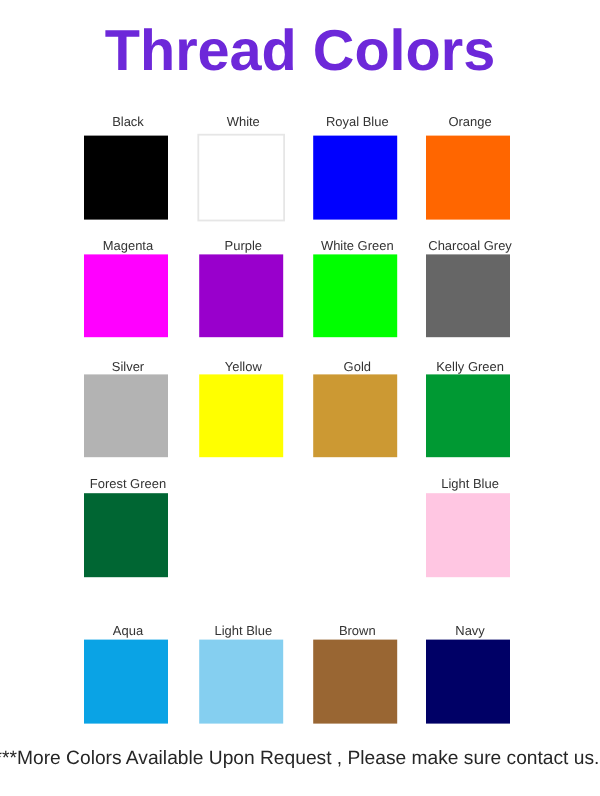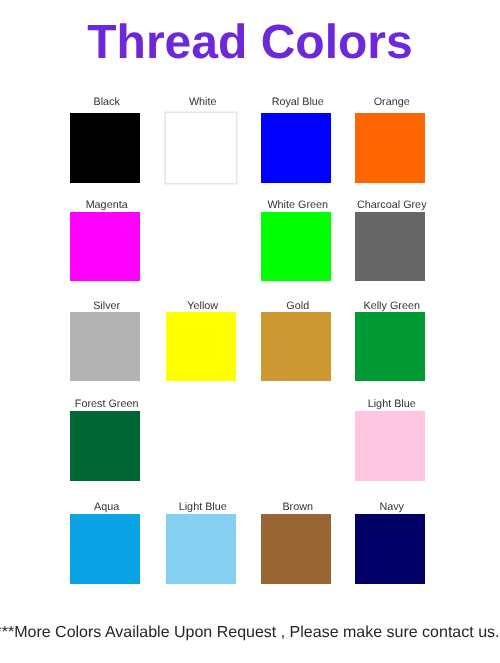--- a/index.html
+++ b/index.html
@@ -32,21 +32,21 @@
 
   .c1 { left:70.3px; }
   .c2 { left:166.4px; }
   .c3 { left:261.4px; }
   .c4 { left:355.4px; }
 
   .r1 { top:113.0px; }
   .r2 { top:211.5px;text-decoration:underline; }
   .r3 { top:311.7px; }
   .r4 { top:410.9px; }
-  .r5 { top:514px; }
+  .r5 { top:533px; }
 
   .swatch-chip {
     position:absolute;
     left:0; top:0;
     width:69.7px; height:69.8px;
     box-sizing:border-box;
   }
   
   .swatch-chip[data-color="#FFFFFF"] {
     box-shadow: 0 0 0 1.5px #e6e6e6;
@@ -100,20 +100,24 @@
     </div>
     <div class="swatch-cell r1 c4">
       <div class="swatch-label">Orange</div>
       <div class="swatch-chip" data-color="#FF6600" style="background-color: rgb(255, 102, 0);"></div>
     </div>
 
     <div class="swatch-cell r2 c1">
       <div class="swatch-label">Magenta</div>
       <div class="swatch-chip" data-color="#FF00FF" style="background-color: rgb(255, 0, 255);"></div>
     </div>
+    <div class="swatch-cell r2 c2">
+      <div class="swatch-label">Purple</div>
+      <div class="swatch-chip" data-color="#9900CC" style="background-color: rgb(153, 0, 204);"></div>
+    </div>
     <div class="swatch-cell r2 c3">
       <div class="swatch-label">White Green</div>
       <div class="swatch-chip" data-color="#00FF00" style="background-color: rgb(0, 255, 0);"></div>
     </div>
     <div class="swatch-cell r2 c4">
       <div class="swatch-label">Charcoal Grey</div>
       <div class="swatch-chip" data-color="#666666" style="background-color: rgb(102, 102, 102);"></div>
     </div>
 
     <div class="swatch-cell r3 c1">

